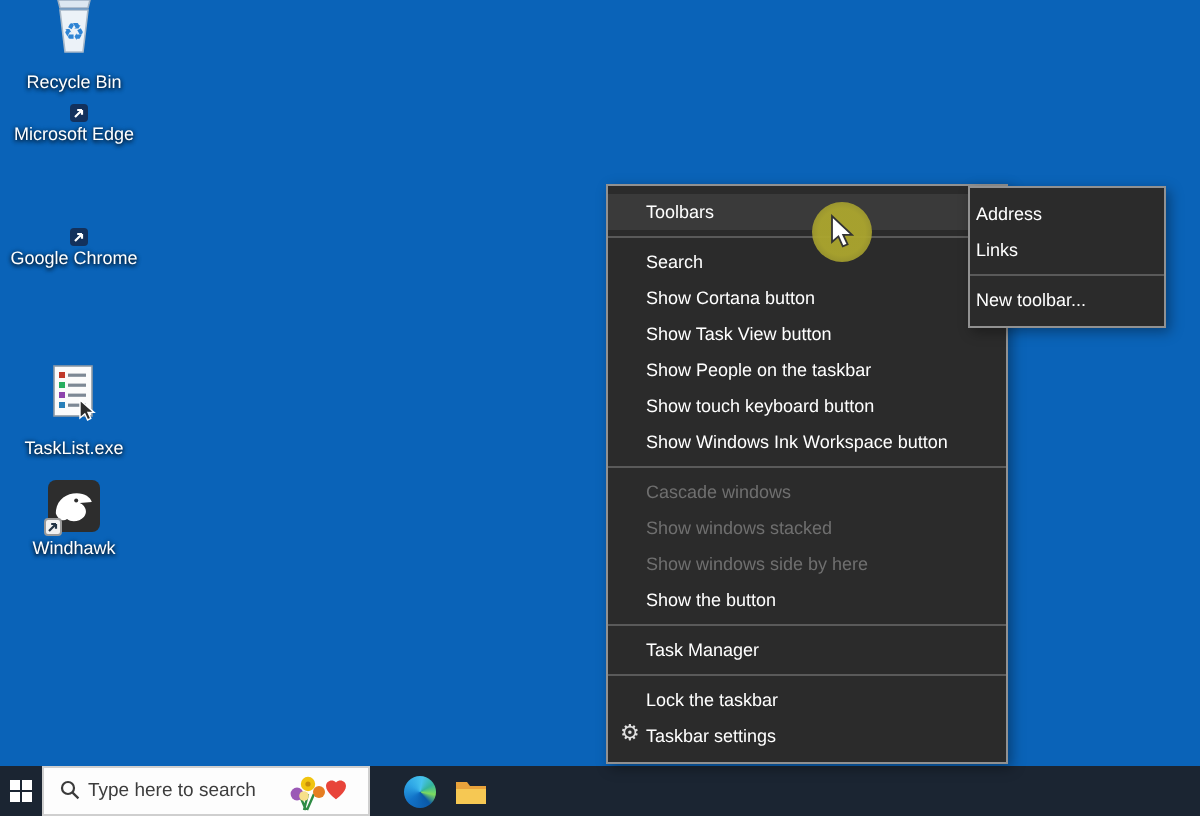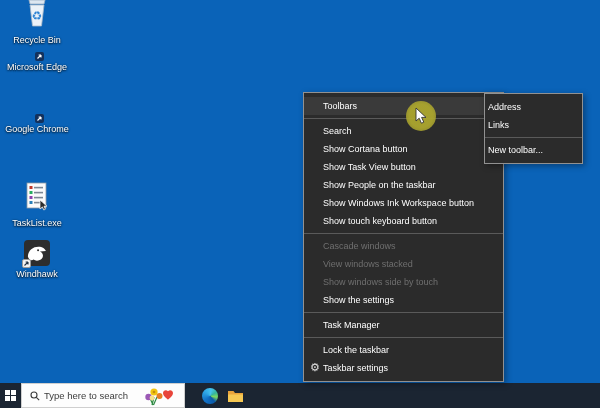--- a/index.html
+++ b/index.html
@@ -241,37 +241,37 @@
   <div class="mi">
       <span>Show Cortana button</span>
     </div>
   <div class="mi">
       <span>Show Task View button</span>
     </div>
   <div class="mi">
       <span>Show People on the taskbar</span>
     </div>
   <div class="mi">
+      <span>Show touch keyboard button</span>
+    </div>
+  <div class="mi">
       <span>Show Windows Ink Workspace button</span>
-    </div>
-  <div class="mi">
-      <span>Show touch keyboard button</span>
     </div>
   <div class="msep"></div>
   <div class="mi off">
       <span>Cascade windows</span>
     </div>
   <div class="mi off">
-      <span>View windows stacked</span>
+      <span>Show windows stacked</span>
     </div>
   <div class="mi off">
-      <span>Show windows side by touch</span>
-    </div>
-  <div class="mi">
-      <span>Show the settings</span>
+      <span>Show windows side by here</span>
+    </div>
+  <div class="mi">
+      <span>Show the button</span>
     </div>
   <div class="msep"></div>
   <div class="mi">
       <span>Task Manager</span>
     </div>
   <div class="msep"></div>
   <div class="mi">
       <span>Lock the taskbar</span>
     </div>
   <div class="mi">

